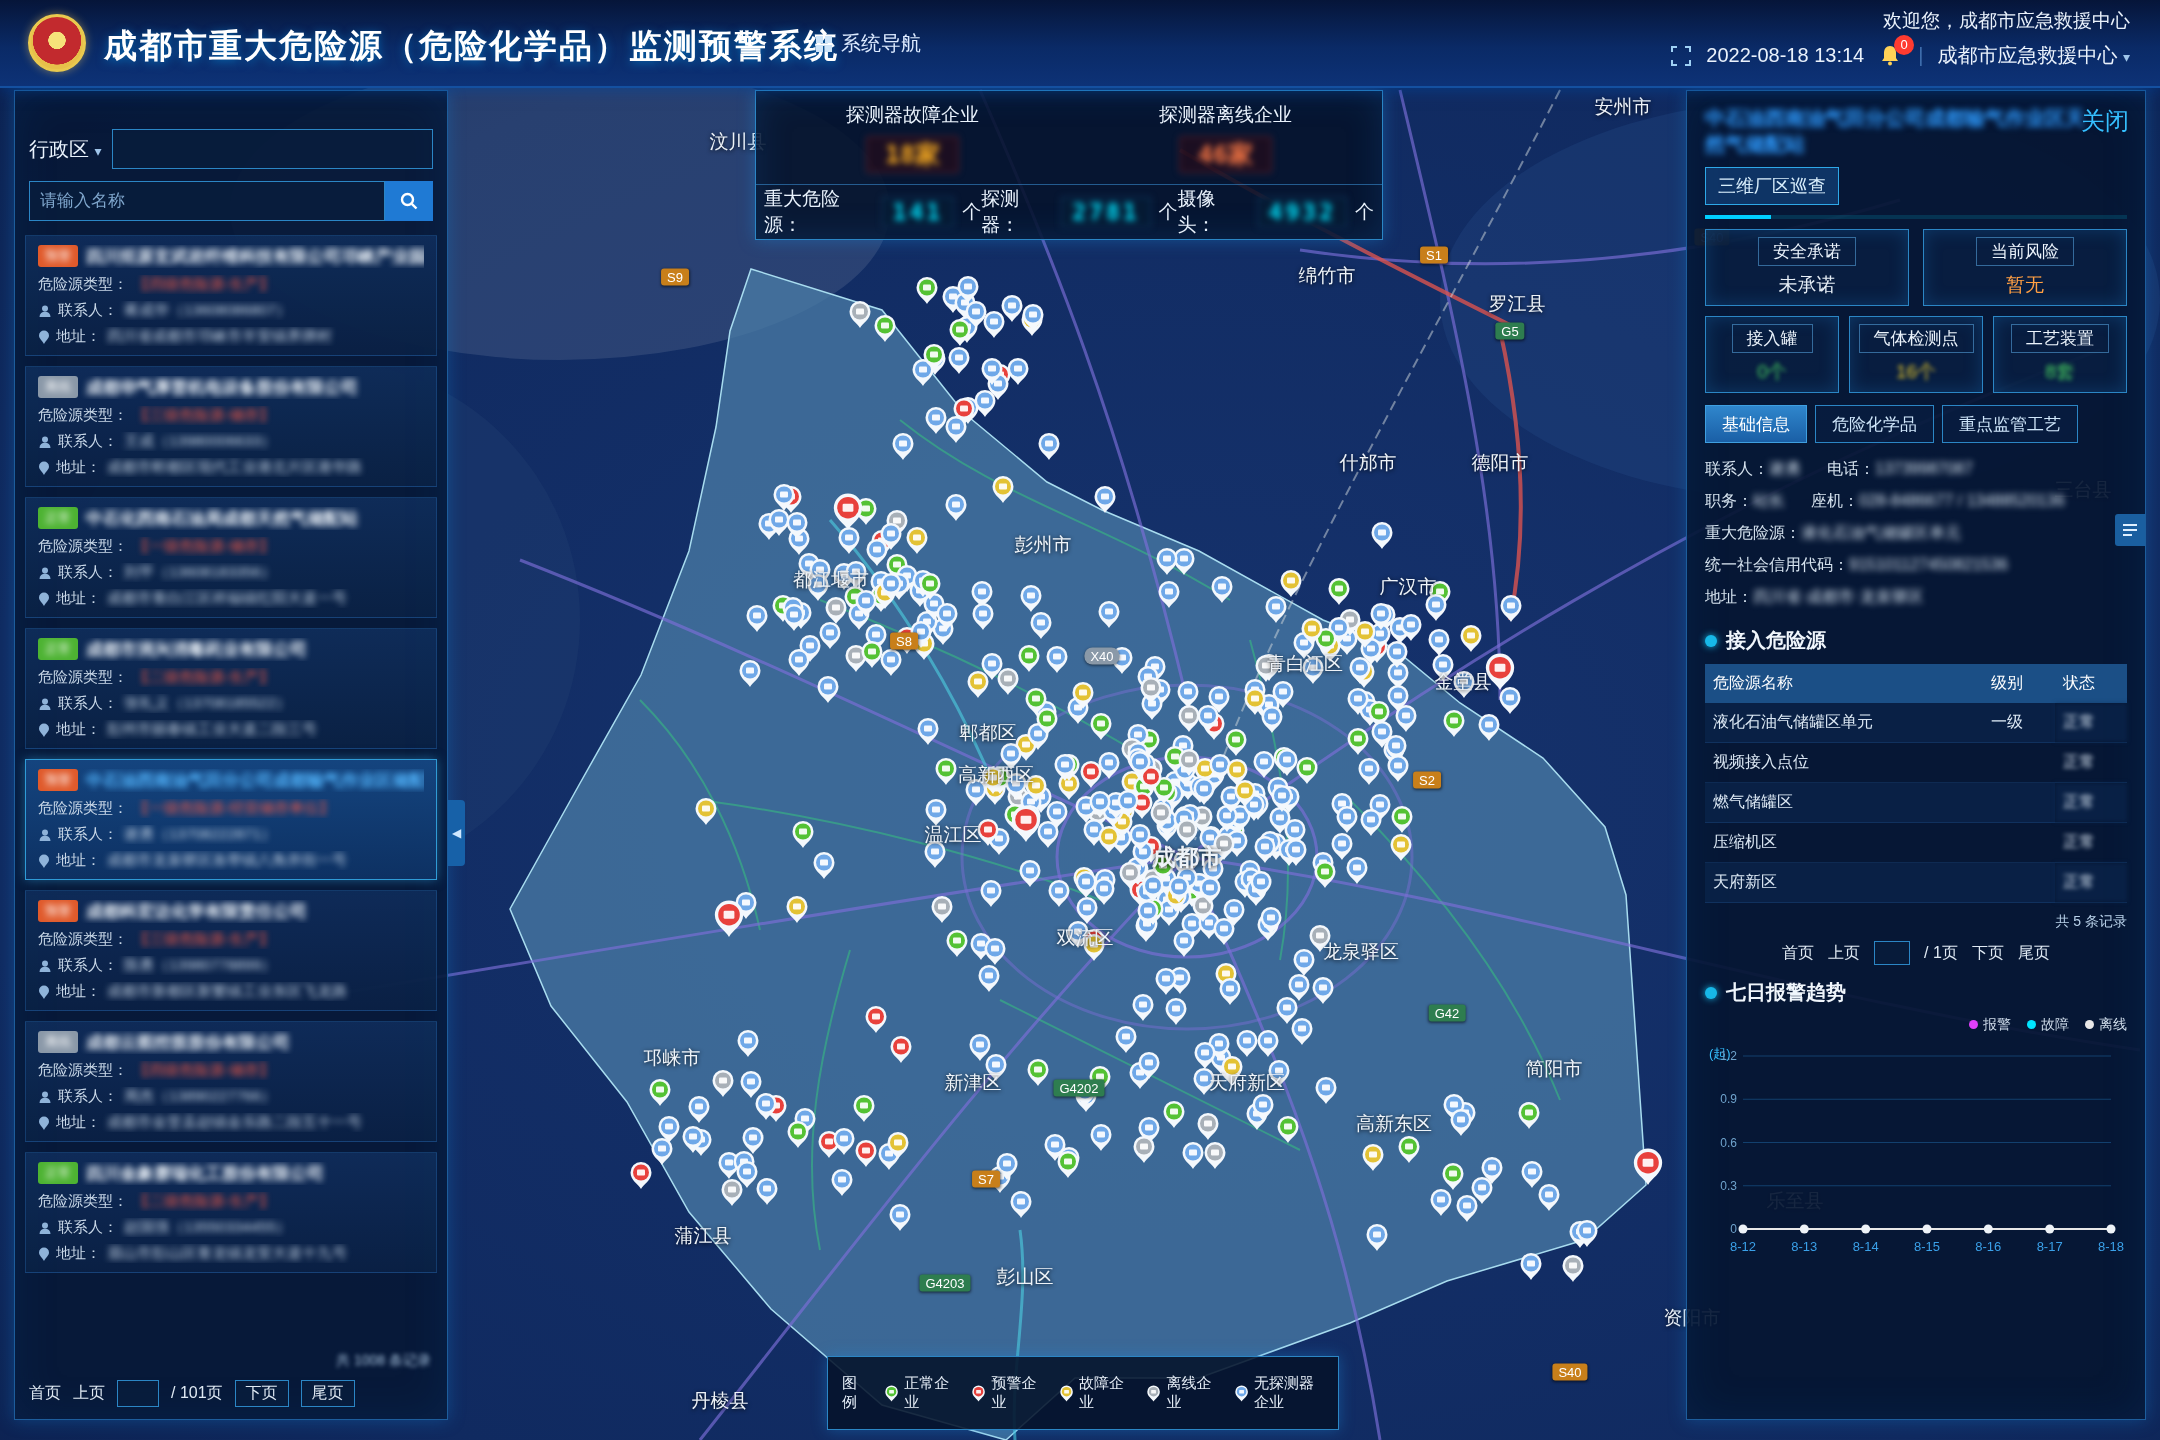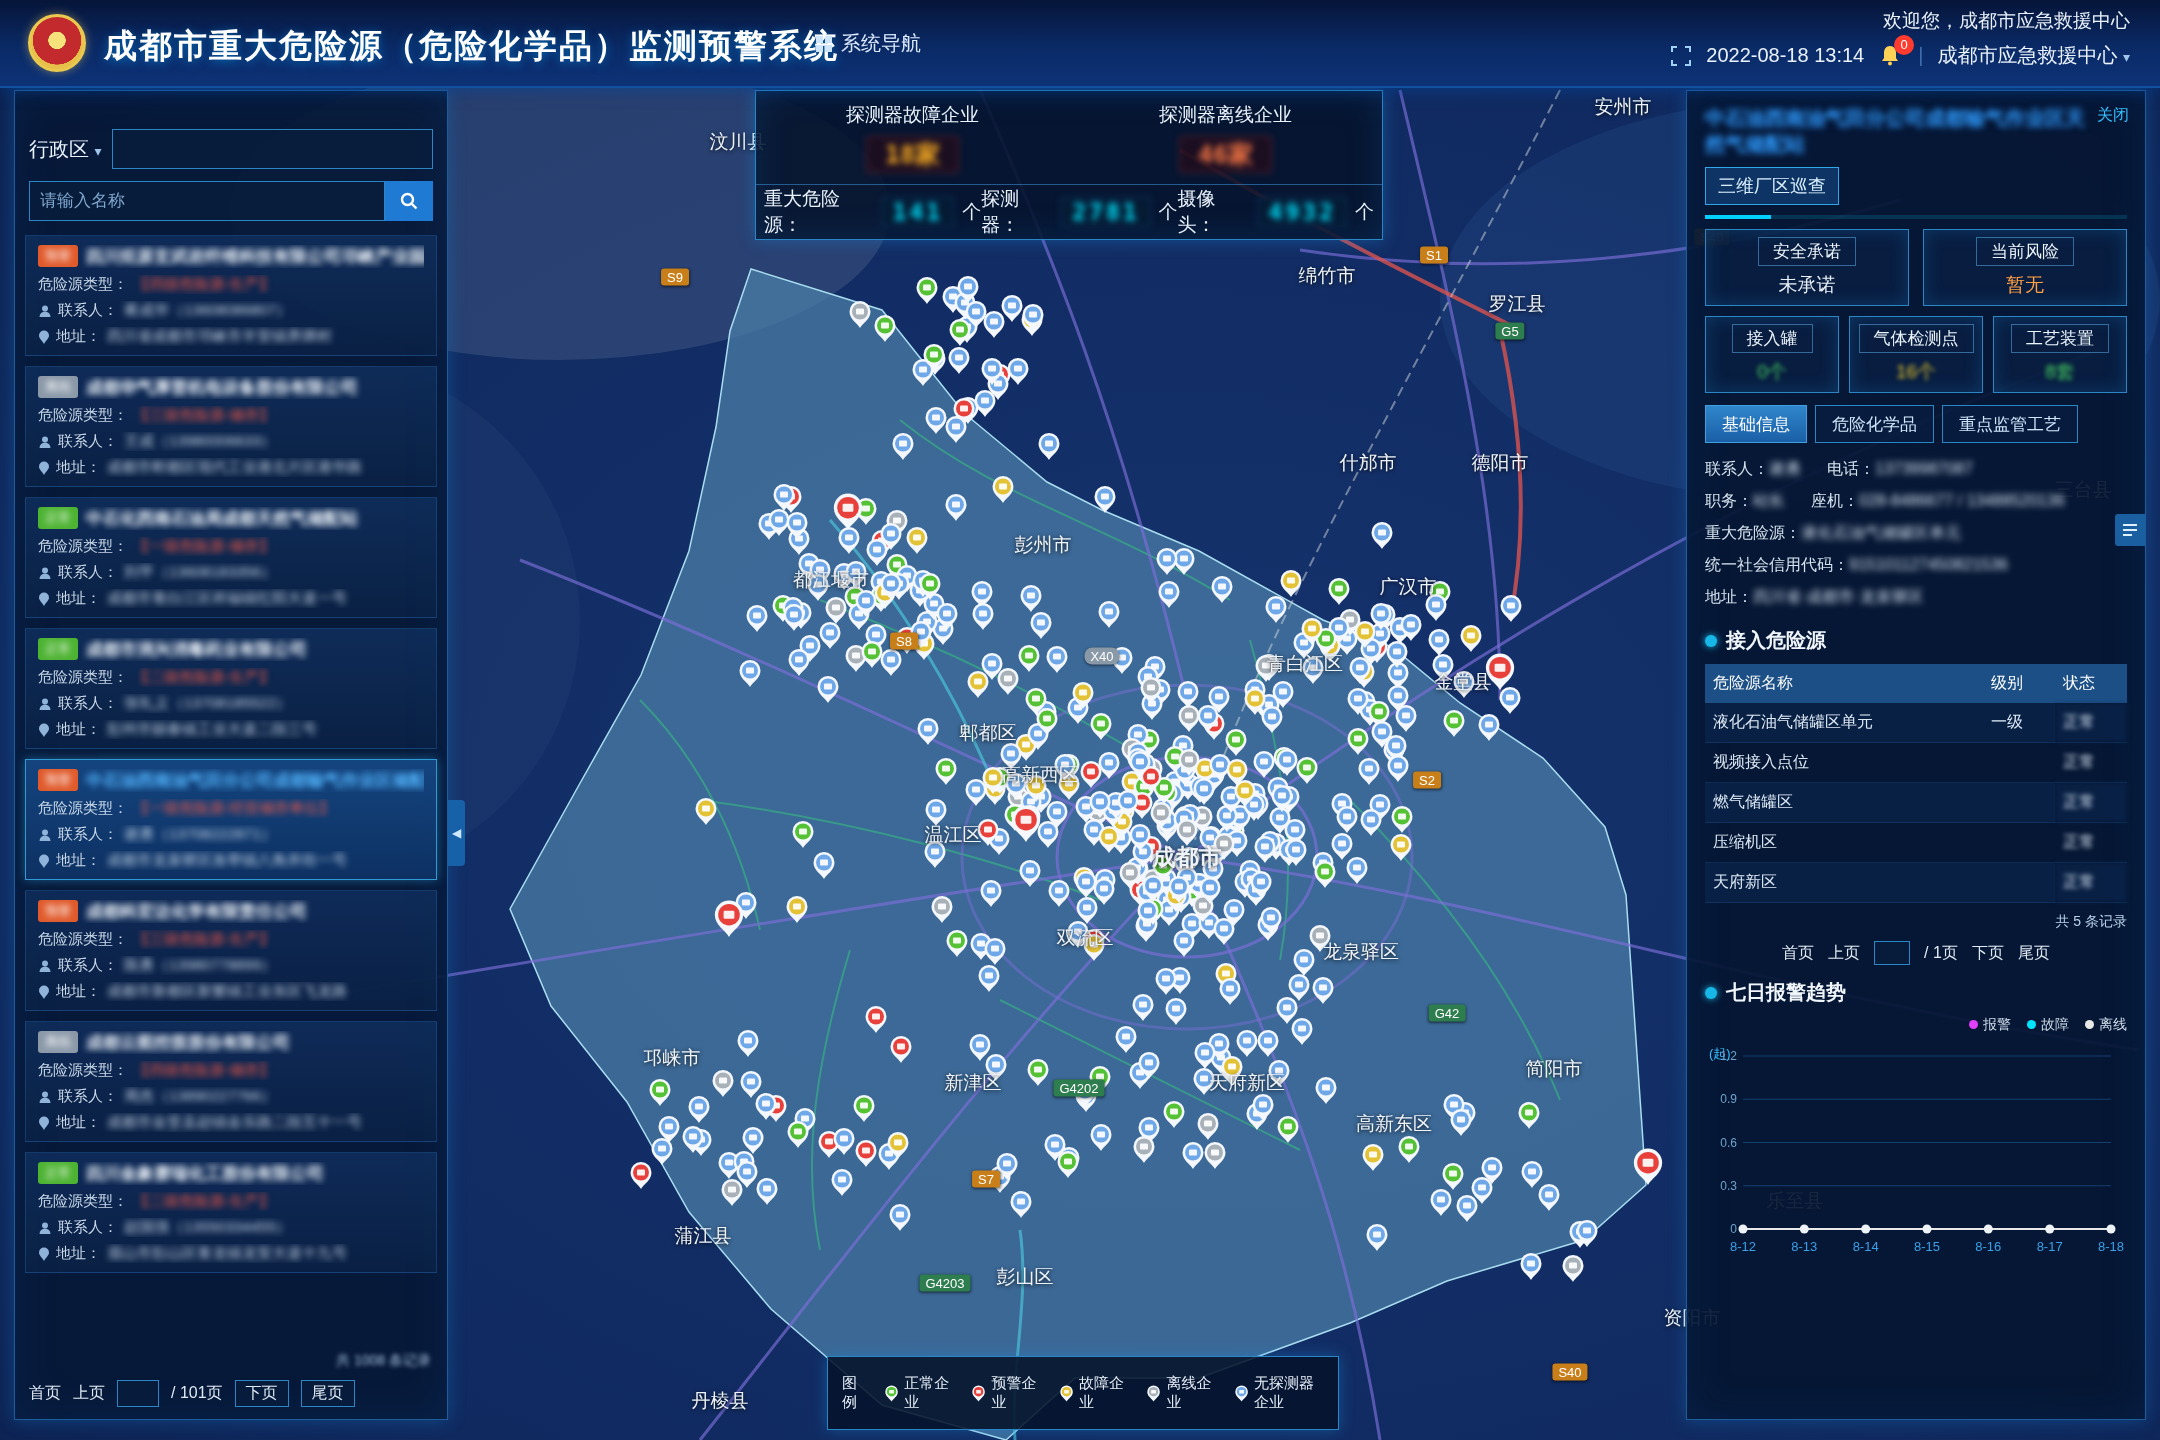--- a/index.html
+++ b/index.html
@@ -99,21 +99,21 @@
   .pg-input { width:42px; height:27px; border:1px solid #2b86c5; background:rgba(8,30,62,.6); }
   #left-collapse { position:absolute; left:448px; top:800px; width:17px; height:66px; background:#1761a8;
     z-index:9; display:flex; align-items:center; justify-content:center; color:#cfe8ff; font-size:12px;
     border-radius:0 4px 4px 0; cursor:pointer; }
 
   
   #right { position:absolute; left:1686px; top:90px; width:460px; height:1330px; z-index:9;
     background:rgba(5,22,50,.93); border:1px solid #1d5d9c;
     box-shadow:0 0 16px rgba(20,120,200,.4), inset 0 0 44px rgba(10,70,140,.2);
     padding:14px 18px; display:flex; flex-direction:column; gap:10px; }
-  .r-close { position:absolute; top:14px; right:16px; color:#35c0ff; font-size:16px; cursor:pointer; }
+  .r-close { position:absolute; top:14px; right:16px; color:#35c0ff; font-size:24px; cursor:pointer; }
   .r-title { color:#2e9bff; font-size:20px; font-weight:bold; width:392px; line-height:1.3; }
   .r-tour { width:134px; height:38px; border:1px solid #2ea8e8; background:rgba(30,100,180,.38);
     color:#d8eefc; font-size:18px; display:flex; align-items:center; justify-content:center; cursor:pointer; }
   .r-progress { height:4px; background:rgba(0,229,255,.14); position:relative; }
   .r-progress::before { content:""; position:absolute; left:0; top:0; width:66px; height:4px; background:#00cfff; }
   .r-two { display:flex; gap:14px; }
   .r-box { flex:1; border:1px solid #2b86c5; background:rgba(10,36,74,.5);
     box-shadow:inset 0 0 18px rgba(30,130,210,.28); padding:7px; display:flex; flex-direction:column;
     align-items:center; gap:6px; }
   .r-box-label { font-size:17px; color:#ecf4fc; border:1px solid rgba(90,170,230,.55); padding:2px 14px; }
@@ -3378,21 +3378,21 @@
       <span class="city" style="left:1517px;top:304px;">罗江县</span>
       <span class="city" style="left:1368px;top:463px;">什邡市</span>
       <span class="city" style="left:1500px;top:463px;">德阳市</span>
       <span class="city" style="left:1408px;top:587px;">广汉市</span>
       <span class="city" style="left:2083px;top:490px;">三台县</span>
       <span class="city" style="left:1043px;top:545px;">彭州市</span>
       <span class="city" style="left:831px;top:580px;">都江堰市</span>
       <span class="city" style="left:1463px;top:682px;">金堂县</span>
       <span class="city" style="left:1305px;top:664px;">青白江区</span>
       <span class="city" style="left:988px;top:733px;">郫都区</span>
-      <span class="city" style="left:1040px;top:775px;">高新西区</span>
+      <span class="city" style="left:996px;top:775px;">高新西区</span>
       <span class="city" style="left:953px;top:835px;">温江区</span>
       <span class="city big" style="left:1187px;top:857px;">成都市</span>
       <span class="city" style="left:1361px;top:952px;">龙泉驿区</span>
       <span class="city" style="left:1085px;top:938px;">双流区</span>
       <span class="city" style="left:973px;top:1083px;">新津区</span>
       <span class="city" style="left:1247px;top:1083px;">天府新区</span>
       <span class="city" style="left:1394px;top:1124px;">高新东区</span>
       <span class="city" style="left:1554px;top:1069px;">简阳市</span>
       <span class="city" style="left:672px;top:1058px;">邛崃市</span>
       <span class="city" style="left:703px;top:1236px;">蒲江县</span>

